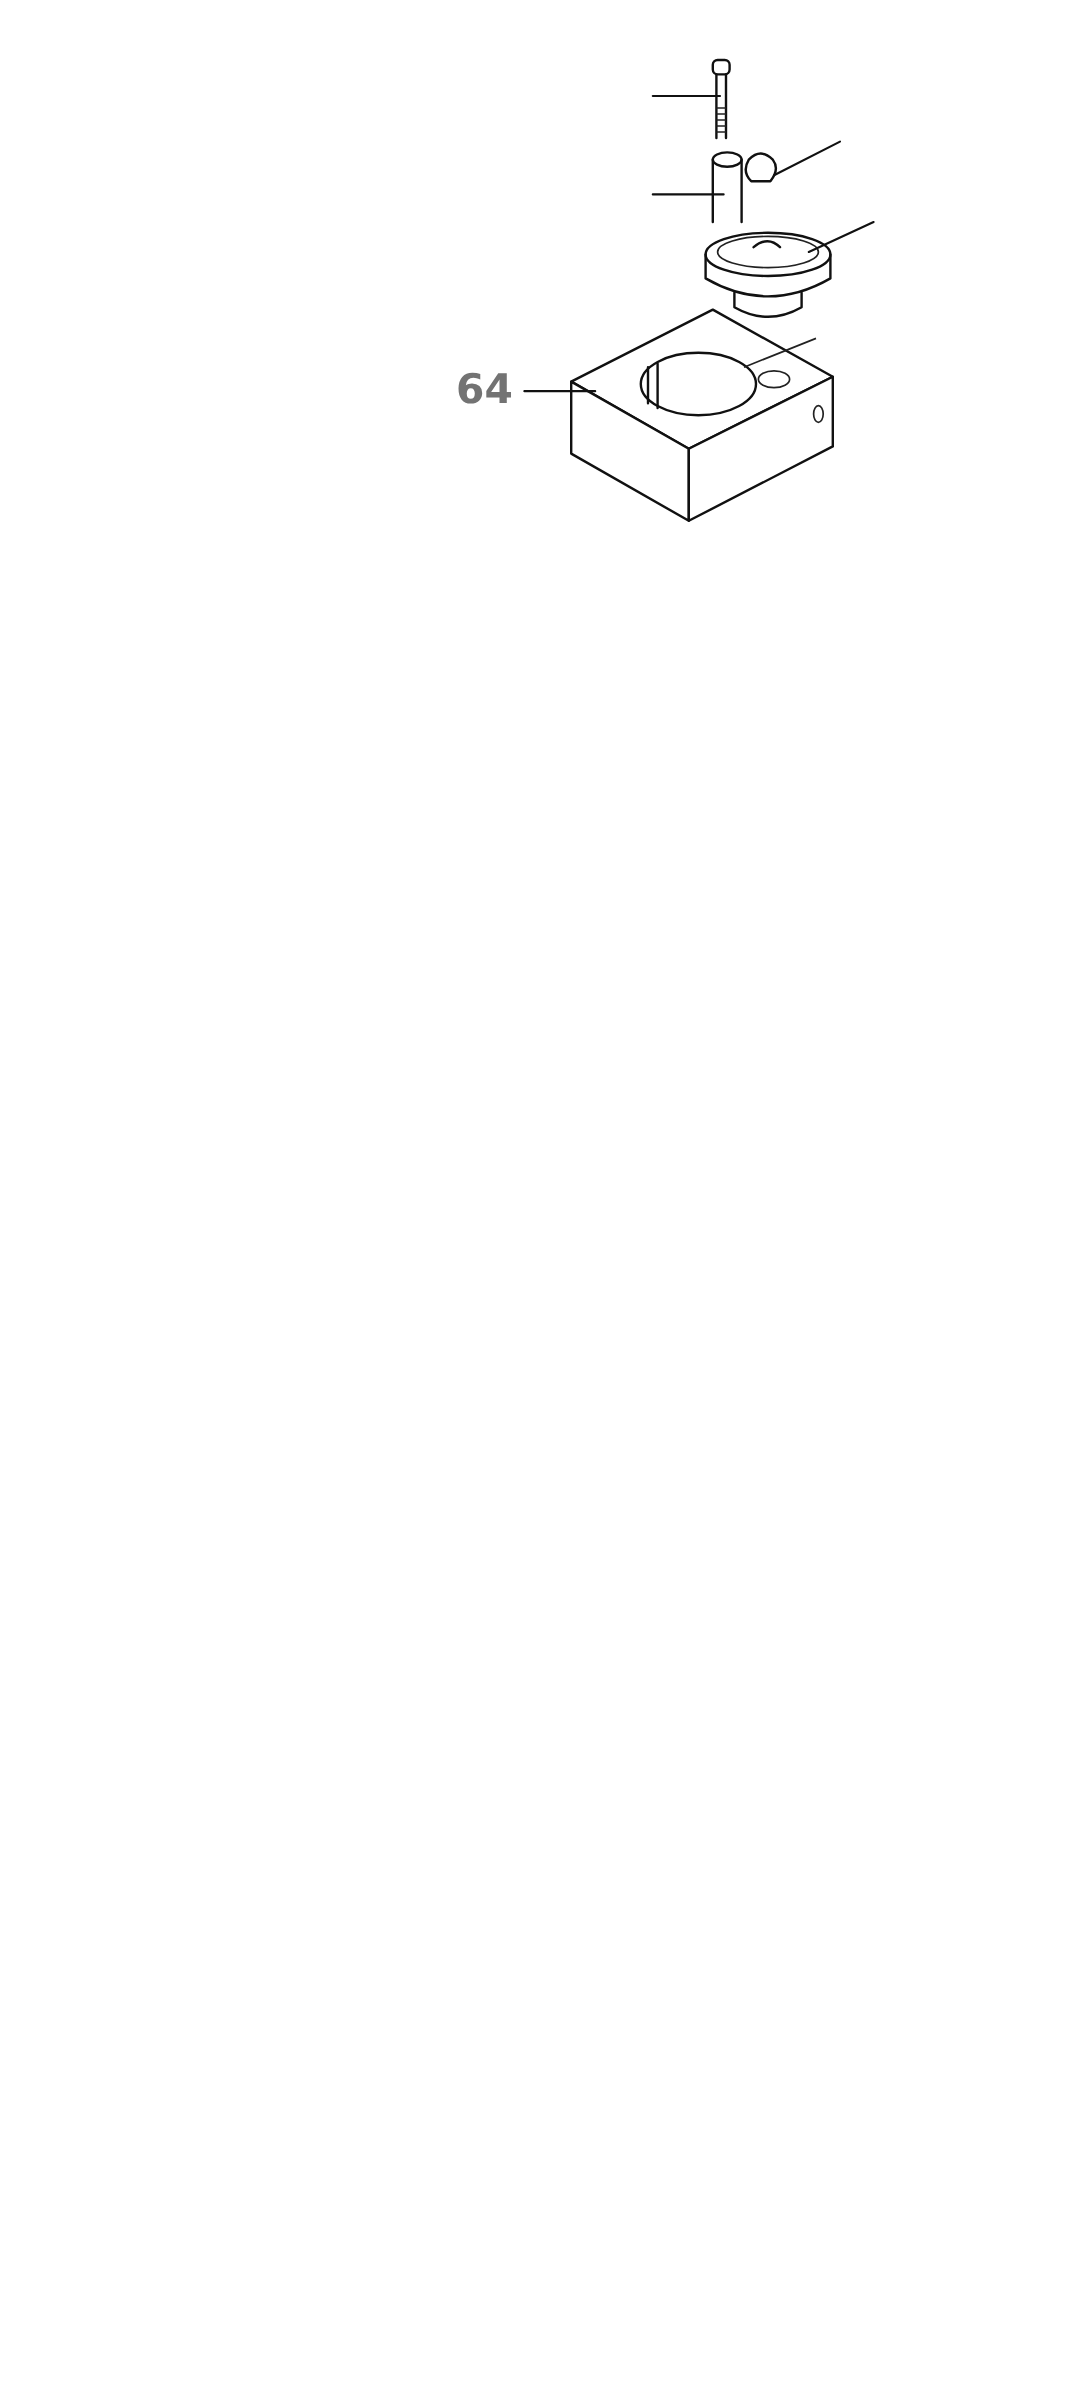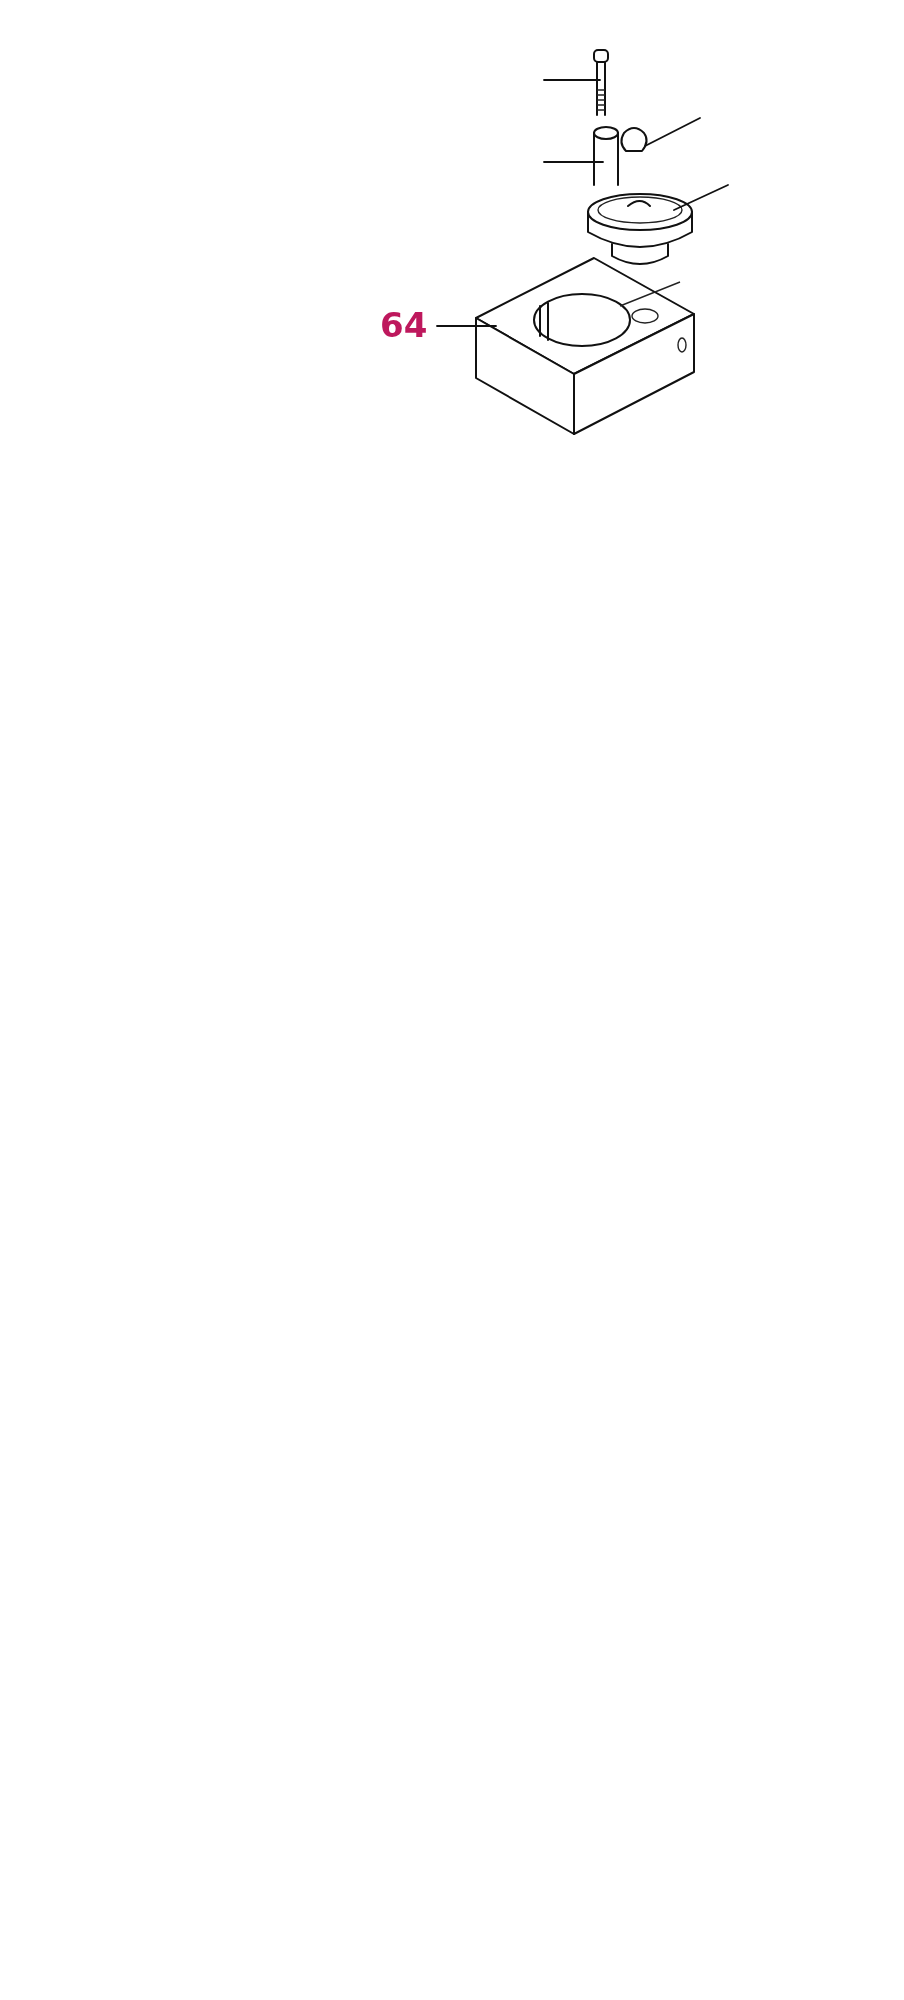--- a/index.html
+++ b/index.html
@@ -7,21 +7,21 @@
          font-family: "DejaVu Sans", sans-serif; }
   #diagram { position:absolute; left:0; top:0; width:904px; height:2000px; }
   .ln { stroke:#111; stroke-width:2; fill:none; stroke-linecap:round; stroke-linejoin:round; }
   .thin { stroke:#222; stroke-width:1.4; fill:none; }
   .fillw { fill:#fff; stroke:#111; stroke-width:2; stroke-linejoin:round; }
   .leader { stroke:#111; stroke-width:1.8; fill:none; stroke-linecap:round; }
   .dash { stroke:#111; stroke-width:1.8; fill:none; stroke-dasharray:10 4 2 4; }
   .thread { stroke:#222; stroke-width:1.4; fill:none; }
   .dark { fill:#111; stroke:#111; stroke-width:1.5; }
   .callout-label { position:absolute; font-family:"DejaVu Sans", sans-serif; font-weight:bold;
-                   font-size:34px; color:#be185d; line-height:1; }
+                   font-size:34px; color:#737373; line-height:1; }
 </style>
 </head>
 <body>
 
 
 
 <svg id="diagram" viewBox="0 0 904 2000" xmlns="http://www.w3.org/2000/svg">
 
   <g>
     <rect class="fillw" x="594" y="50" width="14" height="12" rx="4"></rect>

